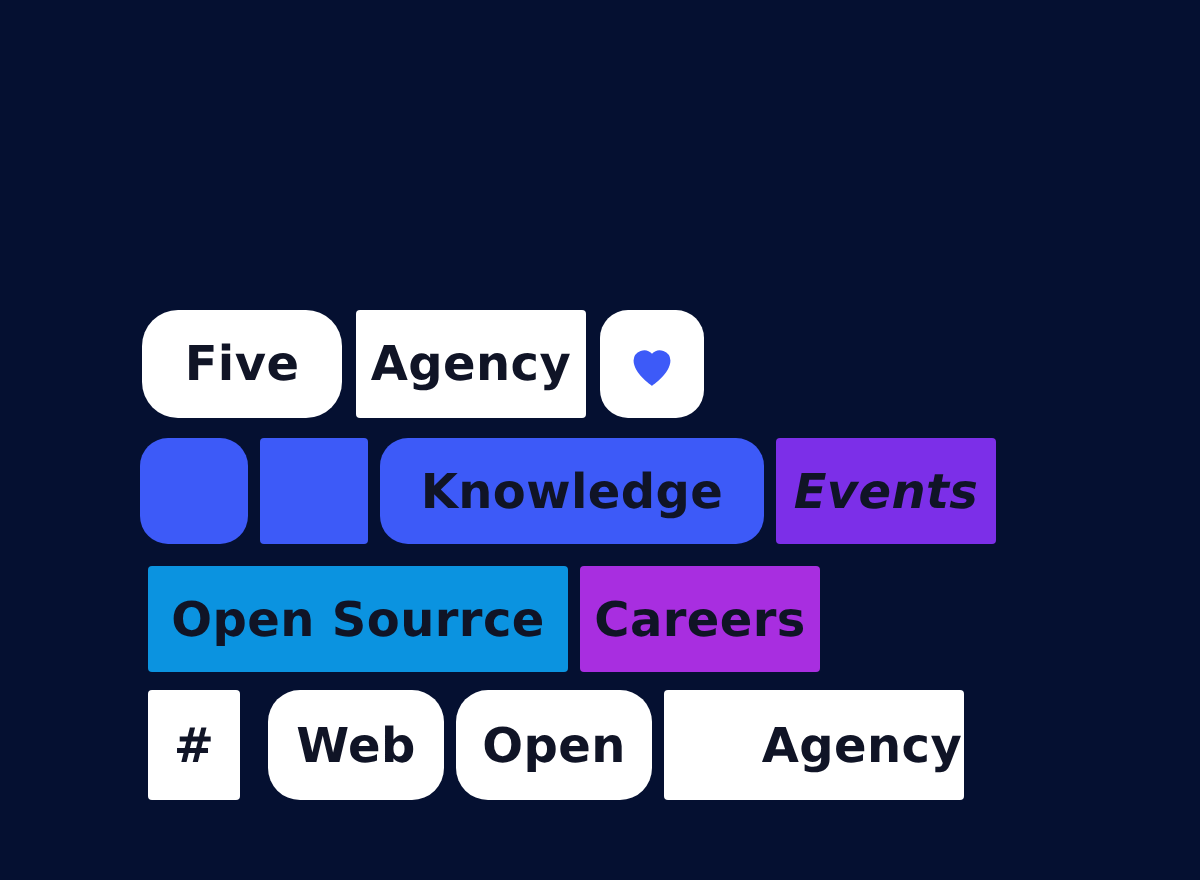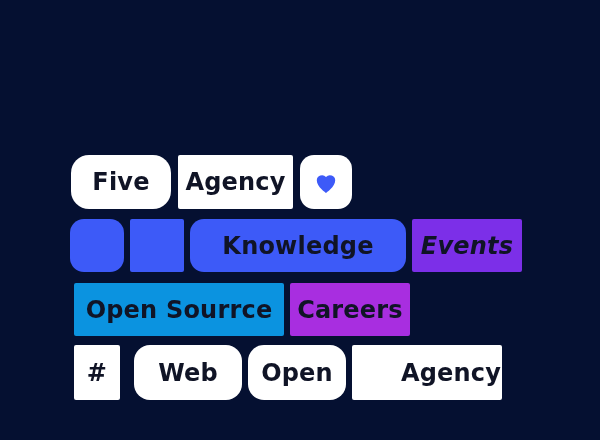--- a/index.html
+++ b/index.html
@@ -47,27 +47,27 @@
   
   .row-1{top:155px;left:39px;gap:7px;height:54px;}
   .row-2{top:219px;left:38px;gap:6px;height:53px;}
   .row-3{top:283px;left:42px;gap:6px;height:53px;}
   .row-4{top:345px;left:42px;gap:4px;height:55px;}
   
   .t-five{width:100px;}
   .t-sense{width:115px;}
   .t-heart{width:52px;}
   .t-sq{width:54px;}
-  .t-knowledge{width:216px;}
+  .t-knowledge{width:192px;}
   .t-events{width:110px;}
   .t-opensource{width:210px;}
   .t-support{width:148px;}
   .t-careers{width:120px;}
   .t-hash{width:46px;margin-right:10px;}
-  .t-web{width:108px;}
+  .t-web{width:88px;}
   .t-with{width:98px;margin-left:2px;}
   .t-agency{width:150px;margin-left:2px;padding-left:48px;}
   .heart-icon{
     width:28px;height:28px;
     display:block;
   }
 </style>
 </head>
 <body>
 

